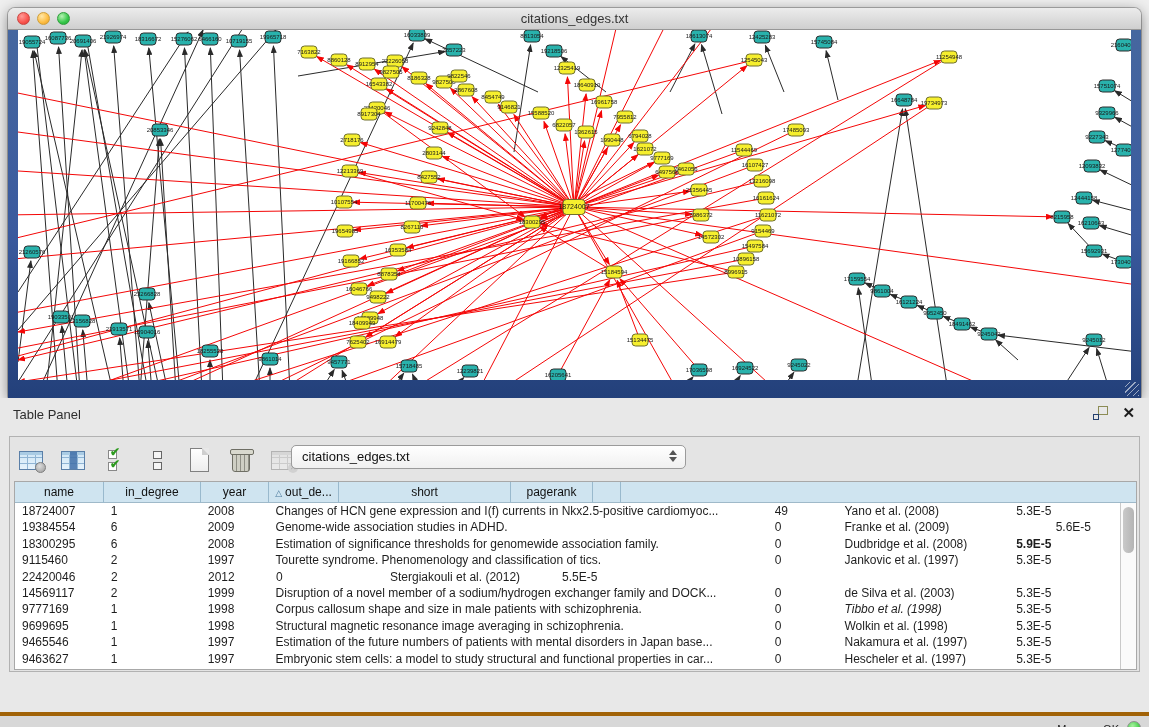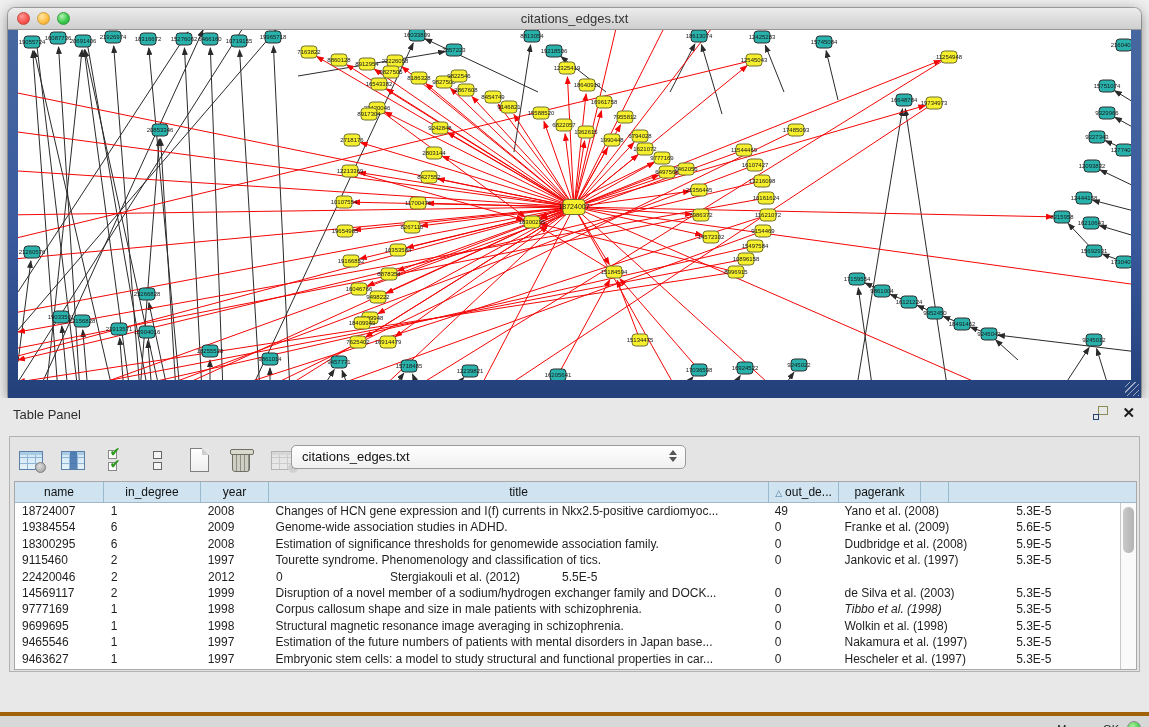--- a/index.html
+++ b/index.html
@@ -814,22 +814,22 @@
           <span class="up"></span>
           <span class="dn"></span>
         </span>
     </div>
 
     <div class="tablewrap">
       <div class="thead" id="thead">
           <div class="th" style="width: 89px;"><span>name</span></div>
           <div class="th" style="width: 97px;"><span>in_degree</span></div>
           <div class="th" style="width: 68px;"><span>year</span></div>
-          <div class="th" style="width: 500px;"><span>title</span></div>
           <div class="th" style="width: 70px;"><span class="sort">△</span><span>out_de...</span></div>
+          <div class="th" style="width: 172px;"><span>short</span></div>
           <div class="th" style="width: 82px;"><span>pagerank</span></div>
           <div class="th" style="width: 28px;"><span></span></div>
         </div>
       <div class="tbody" id="tbody">
           <div class="tr">
             <div class="td" style="width: 89px;">18724007</div>
             <div class="td" style="width: 97px;">1</div>
             <div class="td" style="width: 68px;">2008</div>
             <div class="td" style="width: 500px;">Changes of HCN gene expression and I(f) currents in Nkx2.5-positive cardiomyoc...</div>
             <div class="td" style="width: 70px;">49</div>
@@ -837,31 +837,31 @@
             <div class="td" style="width: 82px;">5.3E-5</div>
             <div class="td" style="width: 28px;"></div>
           </div>
           <div class="tr">
             <div class="td" style="width: 89px;">19384554</div>
             <div class="td" style="width: 97px;">6</div>
             <div class="td" style="width: 68px;">2009</div>
             <div class="td" style="width: 500px;">Genome-wide association studies in ADHD.</div>
             <div class="td" style="width: 70px;">0</div>
             <div class="td" style="width: 172px;">Franke et al. (2009)</div>
-            <div class="td" style="width: 82px;">5.6E-5</div>
+            <div class="td" style="width: 82px; text-align: right;">5.6E-5</div>
             <div class="td" style="width: 28px;"></div>
           </div>
           <div class="tr">
             <div class="td" style="width: 89px;">18300295</div>
             <div class="td" style="width: 97px;">6</div>
             <div class="td" style="width: 68px;">2008</div>
             <div class="td" style="width: 500px;">Estimation of significance thresholds for genomewide association family.</div>
             <div class="td" style="width: 70px;">0</div>
             <div class="td" style="width: 172px;">Dudbridge et al. (2008)</div>
-            <div class="td" style="width: 82px;">5.9E-5</div>
+            <div class="td" style="width: 82px; font-weight: bold;">5.9E-5</div>
             <div class="td" style="width: 28px;"></div>
           </div>
           <div class="tr">
             <div class="td" style="width: 89px;">9115460</div>
             <div class="td" style="width: 97px;">2</div>
             <div class="td" style="width: 68px;">1997</div>
             <div class="td" style="width: 500px;">Tourette syndrome. Phenomenology and classification of tics.</div>
             <div class="td" style="width: 70px;">0</div>
             <div class="td" style="width: 172px;">Jankovic et al. (1997)</div>
             <div class="td" style="width: 82px;">5.3E-5</div>

